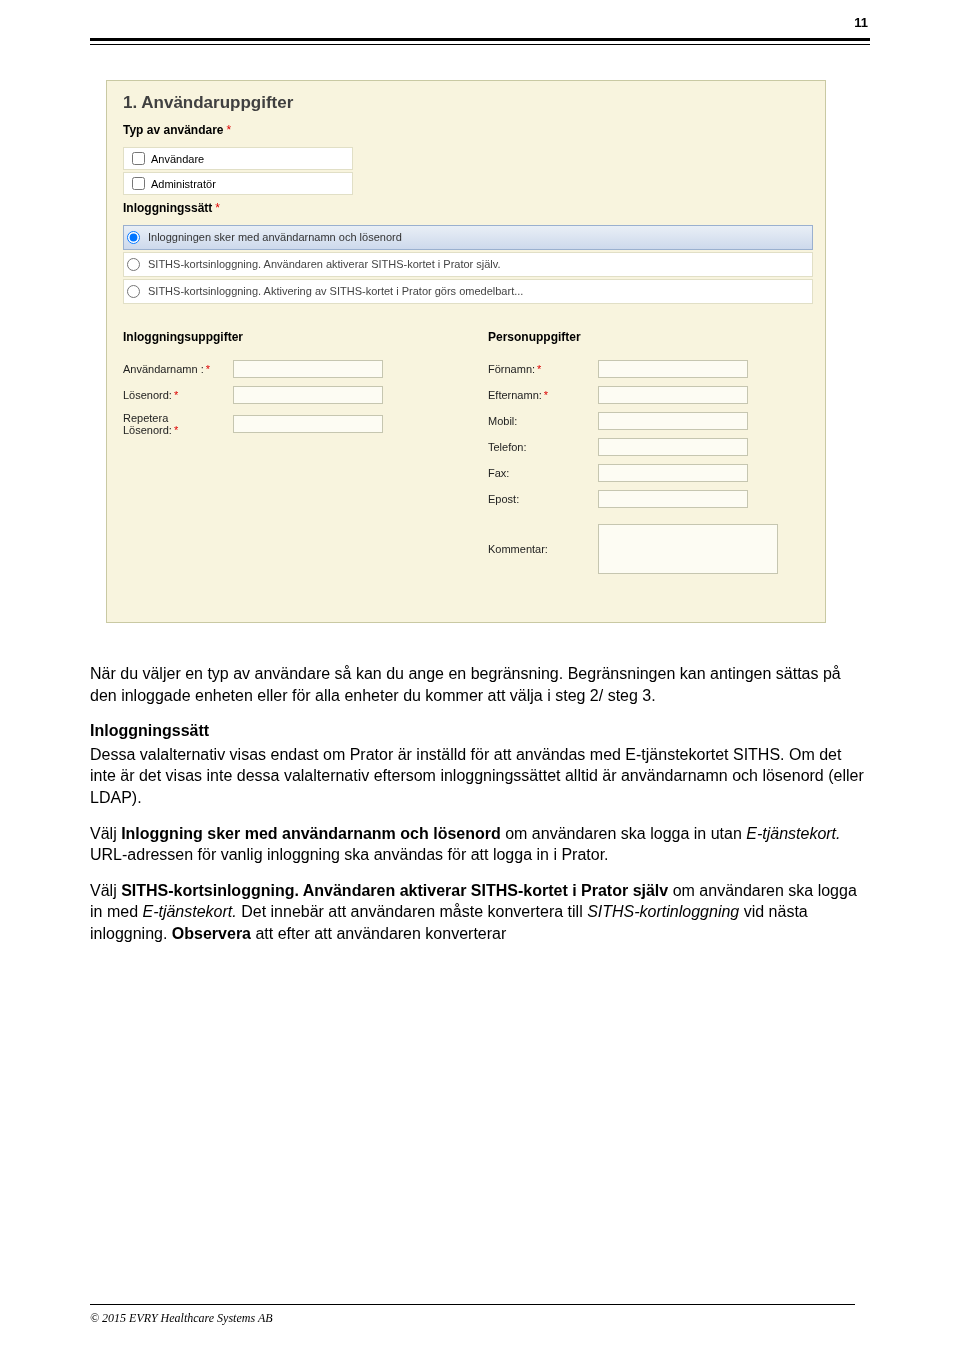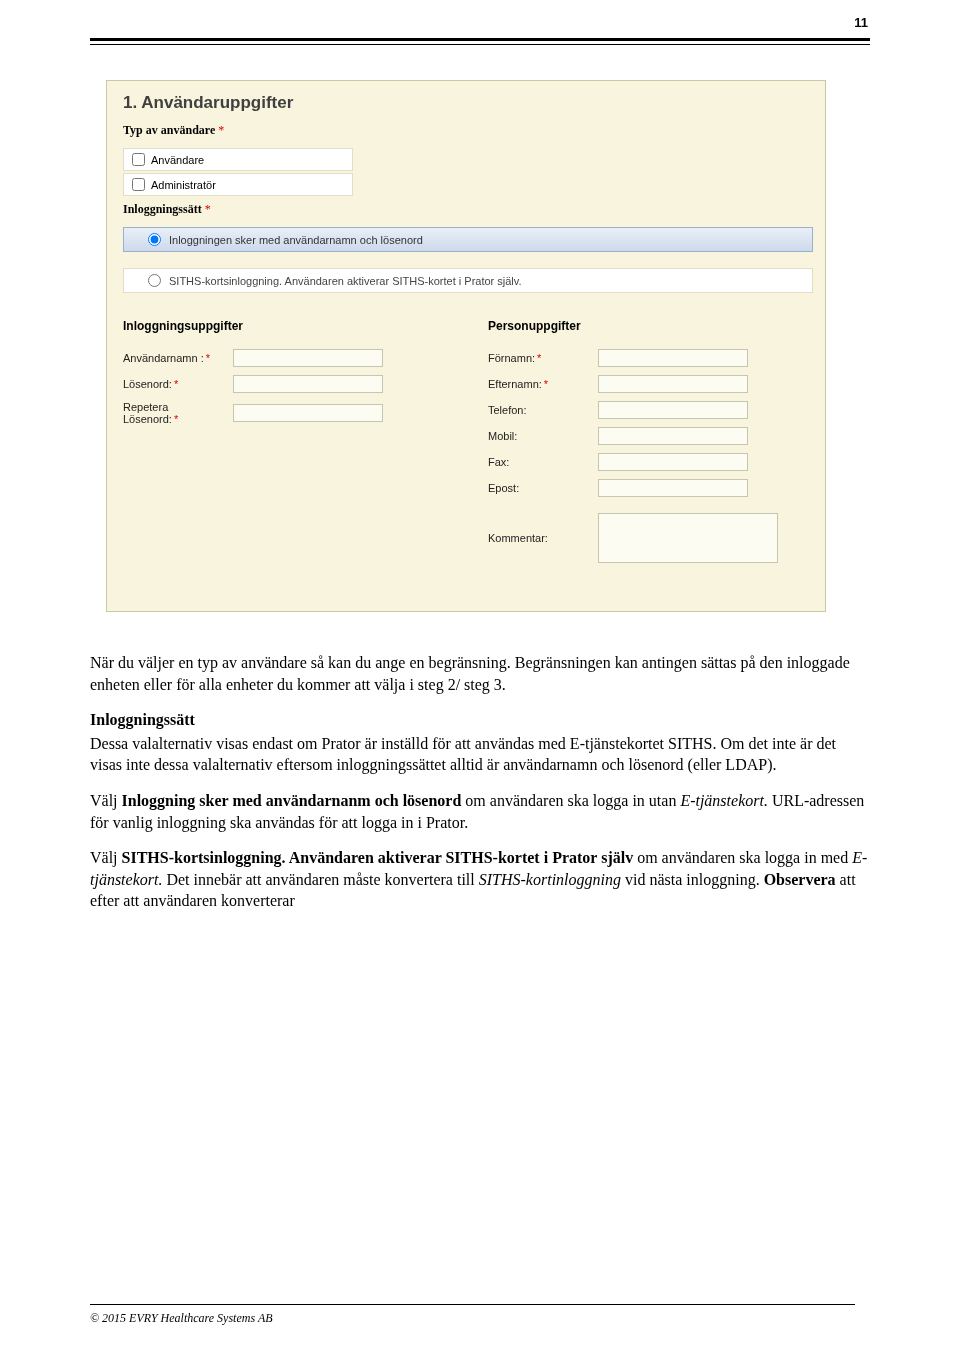--- a/index.html
+++ b/index.html
@@ -45,21 +45,21 @@
   .form-panel h1 {
     color: #404040;
     font-size: 17px;
     font-weight: bold;
     font-family: Verdana, Arial, sans-serif;
     margin: 4px 0 10px 0;
   }
   .form-panel h2 {
     font-size: 12px;
     font-weight: bold;
-    font-family: Liberation Serif, serif;
+    font-family: Liberation Sans, sans-serif;
     margin: 6px 0 10px 0;
   }
   .form-panel h2 .req {
     color: #d00;
     font-weight: normal;
     margin-left: 3px;
   }
   .checkbox-row {
     background: #fff;
     border: 1px solid #e1dfc6;
@@ -74,24 +74,24 @@
   }
   .checkbox-row input[type="checkbox"] {
     width: 13px; height: 13px;
   }
   .radio-list {
     margin-top: 4px;
   }
   .radio-row {
     background: #fff;
     border: 1px solid #e1dfc6;
-    padding: 5px 24px;
-    margin-bottom: 16px;
-    display: flex;
-    align-items: center;
+    padding: 5px 3px;
+    margin-bottom: 2px;
+    display: flex;
+    align-items: flex-start;
     gap: 8px;
     font-family: Verdana, Arial, sans-serif;
     font-size: 11px;
     color: #444;
   }
   .radio-row.selected {
     background: linear-gradient(#e9eff6, #cdd9ec);
     border: 1px solid #9ab0cf;
     color: #333;
   }
@@ -141,21 +141,21 @@
     flex: 1;
     max-width: 180px;
     height: 50px;
     border: 1px solid #c6c6b0;
     background: #fdfcf3;
     font-size: 11px;
     resize: none;
   }
   .body-text {
     margin-top: 40px;
-    font-family: Liberation Serif, serif;
+    font-family: Liberation Sans, sans-serif;
     font-size: 16px;
     line-height: 1.35;
   }
   .body-text p { margin-bottom: 14px; }
   .body-text h4 {
     font-size: 16px;
     font-weight: bold;
     margin-bottom: 2px;
     margin-top: 14px;
   }
@@ -200,20 +200,24 @@
   </h2>
   <div class="radio-list">
     <div class="radio-row selected">
       <input type="radio" name="lm" checked="" style="">
       <span>Inloggningen sker med användarnamn och lösenord</span>
     </div>
     <div class="radio-row">
       <input type="radio" name="lm" style="">
       <span>SITHS-kortsinloggning. Användaren aktiverar SITHS-kortet i Prator själv.</span>
     </div>
+    <div class="radio-row">
+      <input type="radio" name="lm" style="">
+      <span>SITHS-kortsinloggning. Aktivering av SITHS-kortet i Prator görs omedelbart...</span>
+    </div>
   </div>
 
   <div class="cols">
     <div class="col">
       <h3>Inloggningsuppgifter</h3>
       <div class="field-row">
         <span class="label"><span>Användarnamn :</span><span class="req">*</span></span>
         <input type="text" style="">
       </div>
       <div class="field-row">
@@ -233,25 +237,25 @@
       <h3>Personuppgifter</h3>
       <div class="field-row">
         <span class="label"><span>Förnamn:</span><span class="req">*</span></span>
         <input type="text" style="">
       </div>
       <div class="field-row">
         <span class="label"><span>Efternamn:</span><span class="req">*</span></span>
         <input type="text" style="">
       </div>
       <div class="field-row">
+        <span class="label">Mobil:</span>
+        <input type="text" style="">
+      </div>
+      <div class="field-row">
         <span class="label">Telefon:</span>
-        <input type="text" style="">
-      </div>
-      <div class="field-row">
-        <span class="label">Mobil:</span>
         <input type="text" style="">
       </div>
       <div class="field-row">
         <span class="label">Fax:</span>
         <input type="text" style="">
       </div>
       <div class="field-row">
         <span class="label">Epost:</span>
         <input type="text" style="">
       </div>

